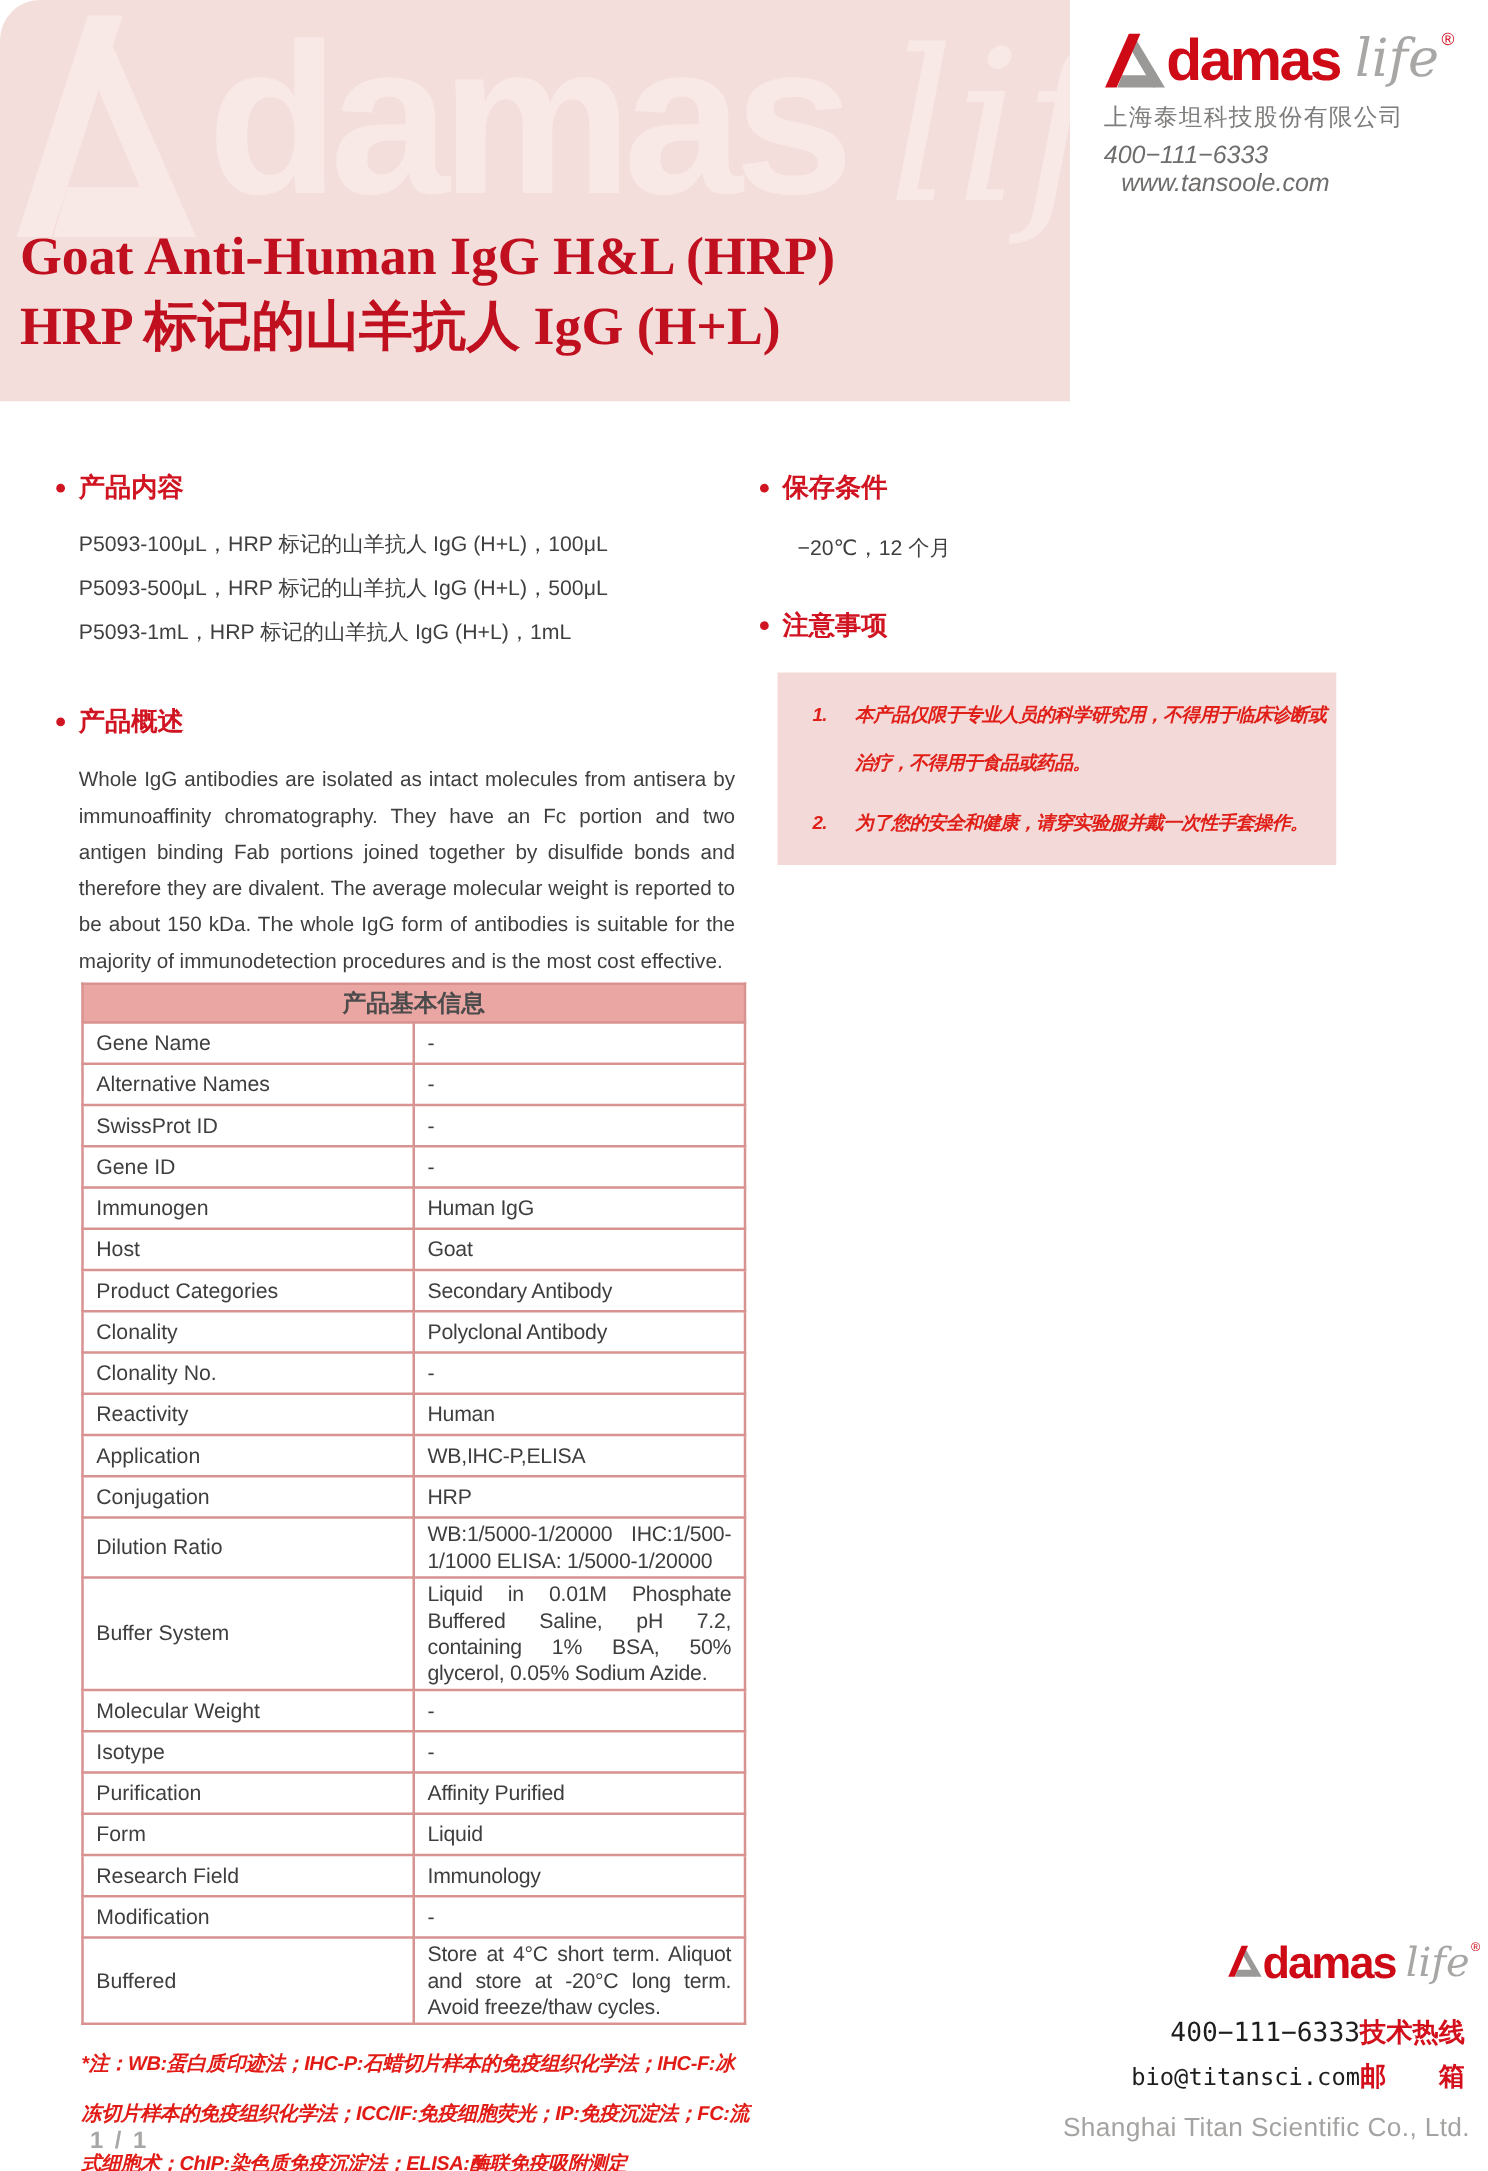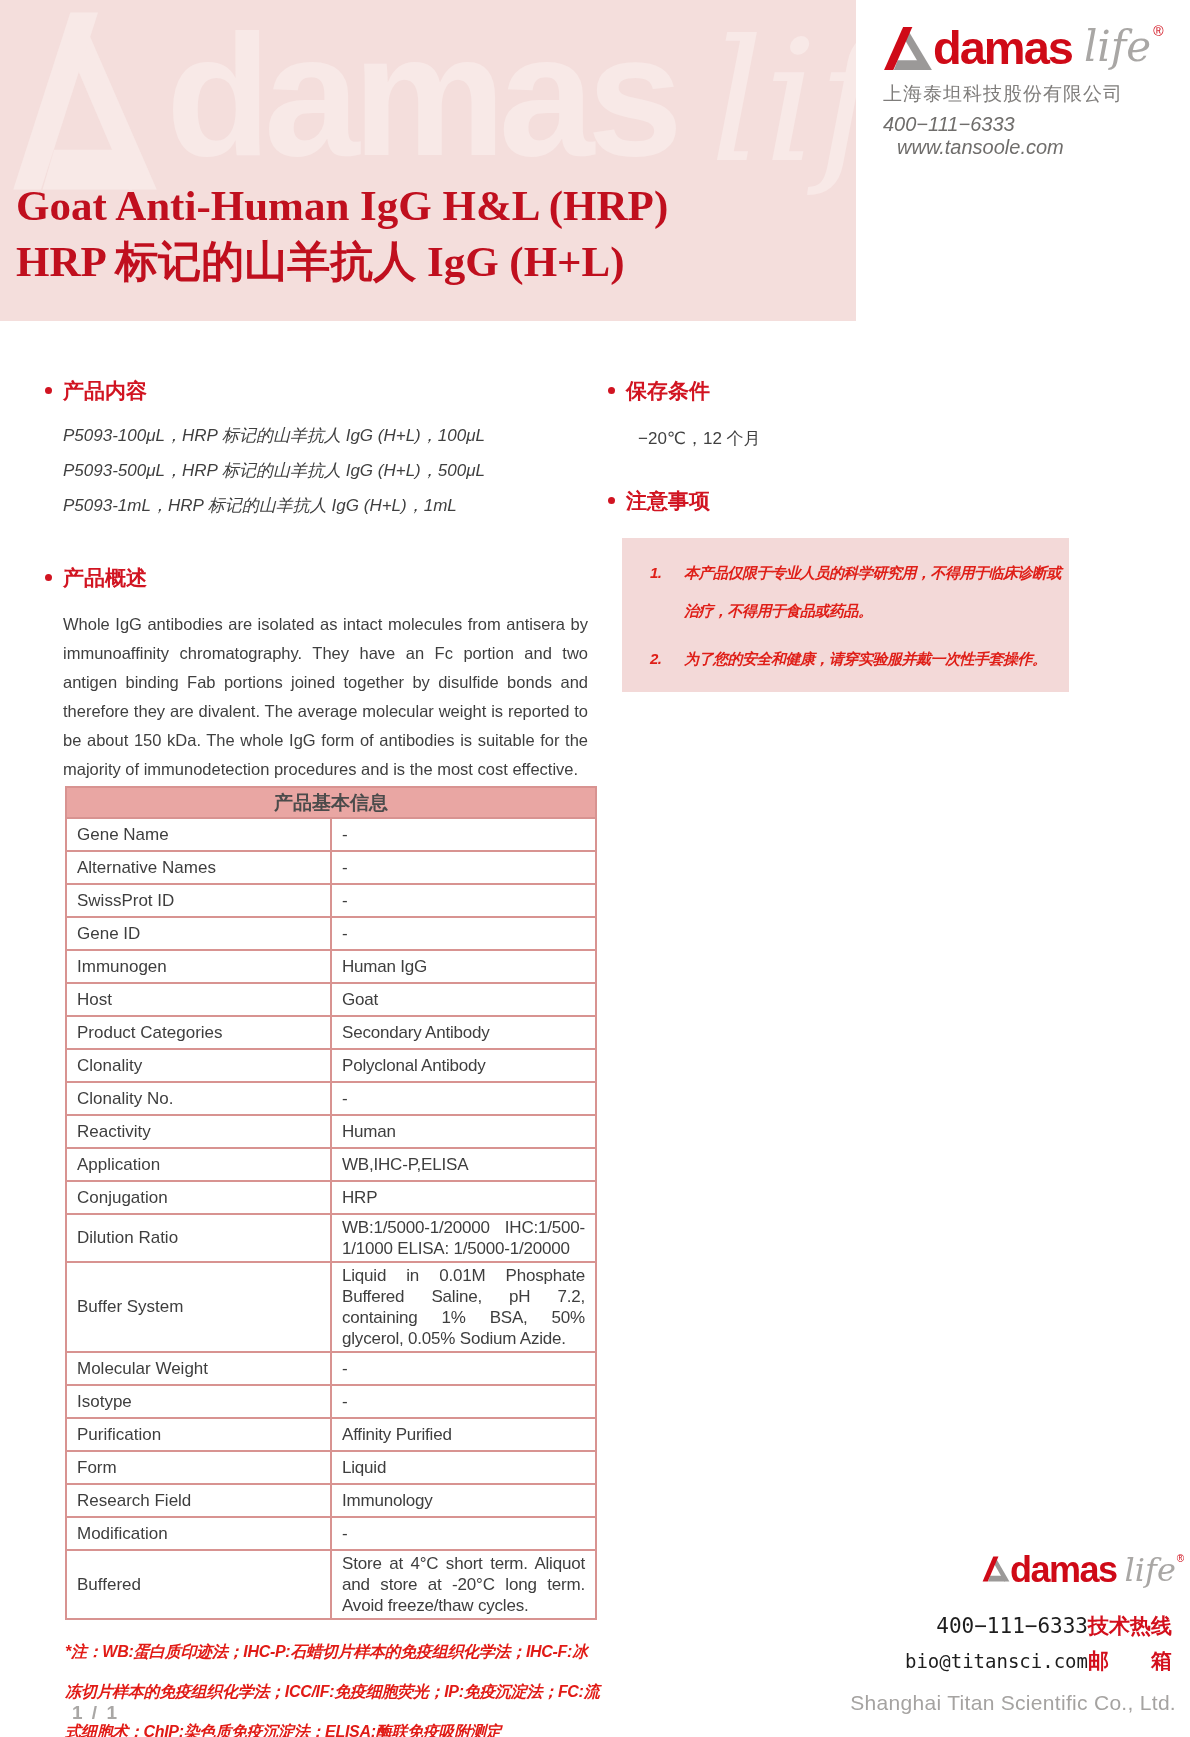--- a/index.html
+++ b/index.html
@@ -1,18 +1,18 @@
 <!DOCTYPE html>
 <html><head>
 <meta charset="utf-8">
 <style>
   html,body{margin:0;padding:0;background:#ffffff;}
   .page{
     position:relative;width:1190px;height:1737px;background:#ffffff;
-    font-family:"Liberation Sans","DejaVu Sans",sans-serif;color:#3f3f3f;overflow:hidden;
+    font-family:"Liberation Sans","DejaVu Sans",sans-serif;color:#3f3f3f;overflow:hidden;border-radius:32px;
   }
   
   .banner{position:absolute;left:0;top:0;width:856px;height:321px;background:#f4dedc;overflow:hidden;}
   .watermark{position:absolute;left:10px;top:2px;display:flex;align-items:flex-start;white-space:nowrap;color:#f8e9e7;}
   .wm-triangle{width:150px;height:186px;flex:0 0 auto;margin-top:6px;}
   .wm-triangle path{fill:#f8e9e7;}
   .wm-damas{font-size:172px;font-weight:bold;letter-spacing:-7px;line-height:186px;margin-left:6px;}
   .wm-life{font-family:"DejaVu Serif","Liberation Serif",serif;font-style:italic;font-size:168px;line-height:200px;margin-left:34px;}
   .titles{position:absolute;left:16px;top:178px;color:#c00f1e;
     font-family:"Liberation Serif","DejaVu Serif",serif;font-weight:bold;font-size:43px;line-height:56px;}
@@ -28,21 +28,21 @@
   .company-cn{color:#7f7d7b;font-size:19px;margin-top:10px;letter-spacing:1px;}
   .contact-line{color:#6f6d6b;font-size:20px;margin-top:6px;font-style:italic;}
   .contact-line .gap{margin-left:14px;}
   
   .sec{position:absolute;}
   .sec-heading{display:flex;align-items:center;color:#d11421;font-size:21px;font-weight:bold;line-height:25px;}
   .bullet{width:7px;height:7px;border-radius:50%;background:#d11421;margin-right:11px;flex:0 0 auto;}
   
   #sec-product-content{left:45px;top:378px;width:545px;}
   .pc-items{margin-top:22px;margin-left:18px;}
-  .pc-item{font-size:17px;color:#3f3f3f;line-height:21px;margin-bottom:14px;font-style:italic;}
+  .pc-item{font-size:17px;color:#3f3f3f;line-height:21px;margin-bottom:14px;}
   #sec-product-overview{left:45px;top:565px;width:545px;}
   .overview-body{margin-top:20px;margin-left:18px;width:525px;font-size:16.5px;line-height:29px;text-align:justify;color:#3f3f3f;}
   #table-block{position:absolute;left:65px;top:786px;width:532px;}
   table.info{border-collapse:collapse;width:532px;table-layout:fixed;}
   table.info th{
     background:#e9a6a3;border:2px solid #d89391;color:#4b4b4b;
     font-size:19px;font-weight:bold;height:29px;padding:0;}
   table.info td{border:2px solid #d89391;font-size:17px;color:#3e3e3e;height:27px;
     padding:2px 10px;vertical-align:middle;}
   td.lbl{width:182px;padding-left:9px;}

